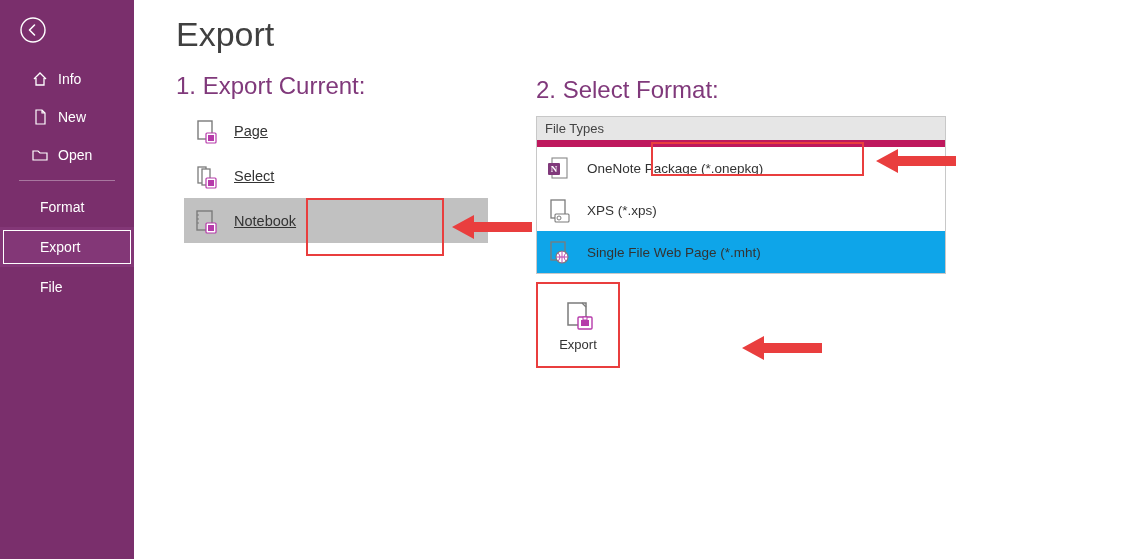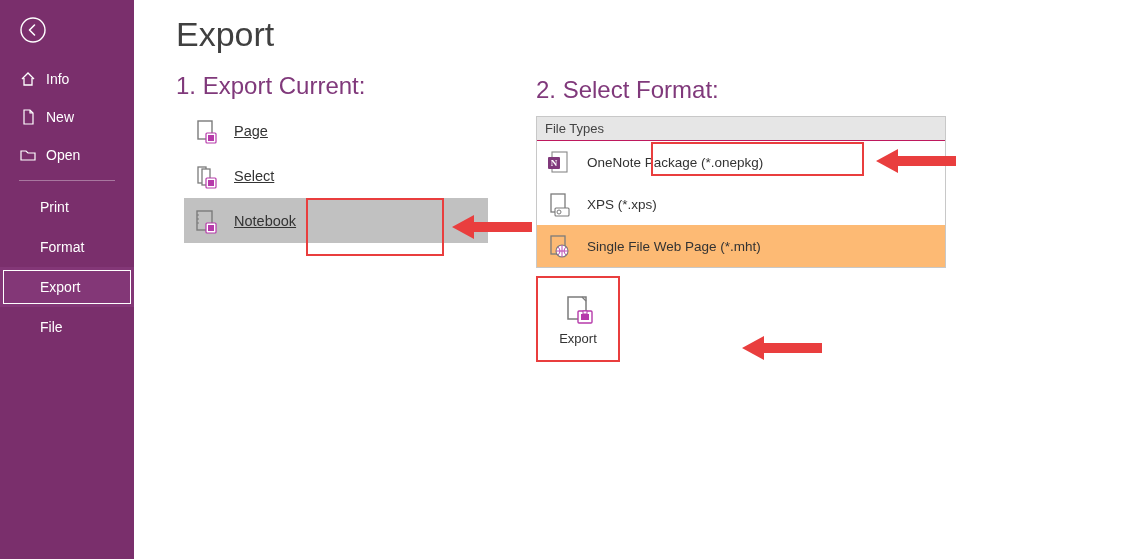--- a/index.html
+++ b/index.html
@@ -28,20 +28,21 @@
       cursor: pointer;
     }
     .back-btn svg { display: block; }
     .side-item {
       height: 38px;
       display: flex;
       align-items: center;
       padding-left: 20px;
       gap: 10px;
       cursor: pointer;
+      margin-left: 12px;
     }
     .side-icon {
       width: 16px; height: 16px;
       display: inline-flex;
       align-items: center;
       justify-content: center;
     }
     .side-label { font-size: 14px; color: #fff; }
     .side-sep {
       height: 1px;
@@ -116,36 +117,36 @@
 
     .ft-group {
       border: 1px solid #c8c8c8;
     }
     .ft-header {
       background: #e6e6e6;
       font-size: 13px;
       font-weight: 400;
       color: #444;
       padding: 4px 8px;
-      border-bottom: 1px solid #be185d;
+      border-bottom: 7px solid #be185d;
     }
     .ft-row {
       display: flex;
       align-items: center;
       gap: 14px;
       height: 42px;
       padding-left: 8px;
       cursor: pointer;
       background: #fff;
       font-size: 13.5px;
       color: #333;
     }
     .ft-row + .ft-row { }
     .ft-row.highlighted {
-      background: #fdba74;
+      background: #0ea5e9;
       align-items: center;
     }
     .ft-icon {
       width: 28px; height: 28px;
       display: inline-flex; align-items: center; justify-content: center;
     }
     .onepkg-highlight {
       position: absolute;
       left: 517px; top: 142px;
       width: 213px; height: 34px;
@@ -205,23 +206,20 @@
     <span class="side-icon">
       <svg width="16" height="16" viewBox="0 0 16 16">
           <path d="M1 4 H6 L8 6 H15 V13 H1 Z" fill="none" stroke="#fff" stroke-width="1.2"></path>
         </svg>
     </span>
     <span class="side-label">Open</span>
   </div>
 
   <div class="side-sep"></div>
 
-  <div class="side-sub">
-    <span class="side-label">Print</span>
-  </div>
   <div class="side-sub">
     <span class="side-label">Format</span>
   </div>
   <div class="side-sub selected">
     <span class="side-label">Export</span>
   </div>
   <div class="side-sub">
     <span class="side-label">File</span>
   </div>
 </div>

